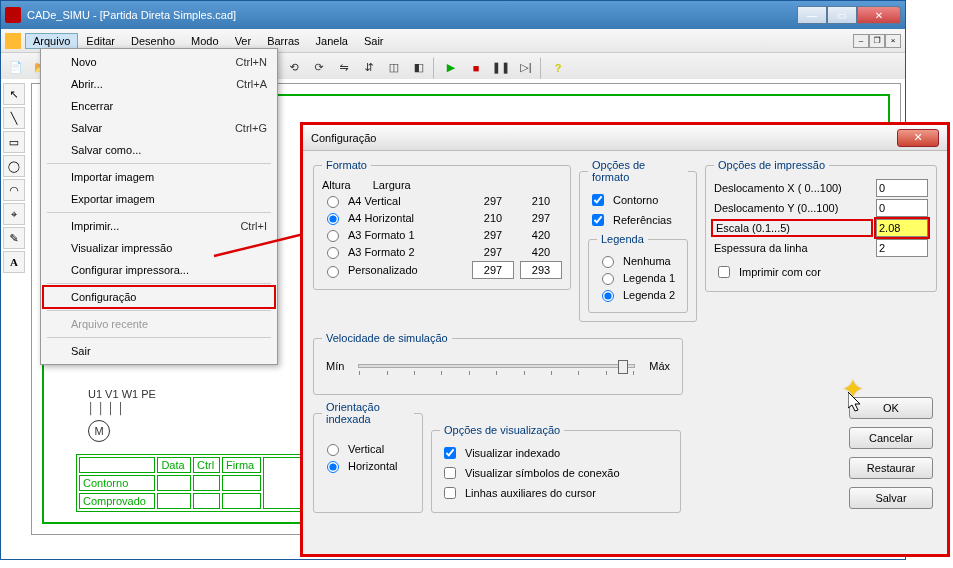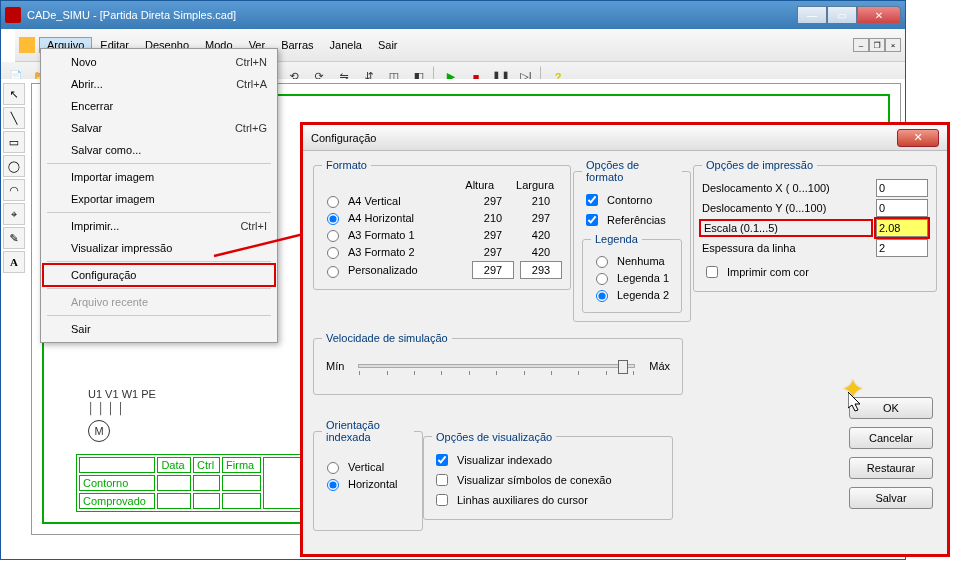--- a/index.html
+++ b/index.html
@@ -6,21 +6,21 @@
 body { margin: 0; width: 953px; height: 568px; background: #fff; position: relative; overflow: hidden; }
 
 
 .main-window { width: 906px; height: 560px; border: 1px solid #1a5a9a; background: #fff; position: absolute; left: 0; top: 0; }
 .titlebar { height: 28px; background: linear-gradient(#5b9bd5, #3a7ab5); display: flex; align-items: center; padding: 0 4px; color: #fff; }
 .titlebar .icon { width: 16px; height: 16px; background: #b00; margin-right: 6px; border-radius: 2px; }
 .titlebar .title { flex: 1; }
 .win-btns { display: flex; gap: 0; }
 .win-btn { width: 30px; height: 18px; background: linear-gradient(#e8f0f8,#c8d8e8); border: 1px solid #5a7a9a; display: flex; align-items: center; justify-content: center; font-size: 10px; }
 .win-btn.close { background: linear-gradient(#e88,#c44); color: #fff; width: 44px; border-radius: 0 4px 0 0;}
-.menubar { height: 33px; background: linear-gradient(#f8f8f8,#e8e8e8); display: flex; align-items: center; padding: 8px 4px; border-bottom: 1px solid #ccc; margin-left: 14px; }
+.menubar { height: 24px; background: linear-gradient(#f8f8f8,#e8e8e8); display: flex; align-items: center; padding: 8px 4px; border-bottom: 1px solid #ccc; }
 .menubar .mdi-btns { margin-left: auto; display: flex; gap: 0; }
 .menubar .mdi-btn { width: 16px; height: 14px; border: 1px solid #999; background: #eee; font-size: 8px; display: flex; align-items: center; justify-content: center; }
 .menu-item { padding: 2px 8px; cursor: default; }
 .menu-item.active { background: #cde4f7; border: 1px solid #7ab; padding: 1px 7px; }
 .toolbar { height: 30px; background: linear-gradient(#f4f4f4,#e4e4e4); display: flex; align-items: center; padding: 2px 4px; gap: 3px; border-bottom: 1px solid #bbb; }
 .tool { width: 22px; height: 22px; border: 1px solid transparent; display: flex; align-items: center; justify-content: center; color: #333; }
 .tool.sep { width: 4px; border-left: 1px solid #bbb; }
 .workspace { position: absolute; left: 0; top: 78px; right: 0; bottom: 20px; background: #fff; }
 .vtoolbar { position: absolute; left: 2px; top: 0; width: 24px; display: flex; flex-direction: column; gap: 2px; padding-top: 4px; }
 .vtool { width: 22px; height: 22px; border: 1px solid #ccc; background: #f4f4f4; display: flex; align-items: center; justify-content: center; }
@@ -204,20 +204,23 @@
       <span>Exportar imagem</span>
     </div>
     <div class="dd-sep"></div>
     <div class="dd-item">
       <span>Imprimir...</span>
       <span class="shortcut">Ctrl+I</span>
     </div>
     <div class="dd-item">
       <span>Visualizar impressão</span>
     </div>
+    <div class="dd-item">
+      <span>Configurar impressora...</span>
+    </div>
     <div class="dd-sep"></div>
     <div class="dd-item highlighted">
       <span>Configuração</span>
     </div>
     <div class="dd-sep"></div>
     <div class="dd-item disabled">
       <span>Arquivo recente</span>
     </div>
     <div class="dd-sep"></div>
     <div class="dd-item">
@@ -234,25 +237,25 @@
   <line x1="4" y1="34" x2="118" y2="6" stroke="#d00" stroke-width="2.5" marker-end="url(#ah)"></line>
 </svg>
 
 <div class="dialog">
   <div class="dlg-titlebar">
     <span>Configuração</span>
     <div class="dlg-close">✕</div>
   </div>
   <div class="dlg-body">
 
-    <div style="display:flex; gap:2px; align-items:flex-start">
+    <div style="display:flex; gap:8px; align-items:flex-start">
 
       <fieldset style="width:258px">
         <legend>Formato</legend>
-        <div class="row" style="justify-content:flex-end;gap:22px;padding-right:8px">
+        <div class="row" style="justify-content:flex-start;gap:22px;padding-right:8px">
           <span>Altura</span>
           <span>Largura</span>
         </div>
         <div id="formato-rows">
             <div class="row">
               <input type="radio" name="fmt" class="radio" style="">
               <span style="flex:1">A4 Vertical</span>
               <span style="width:42px;text-align:center">297</span>
               <span style="width:42px;text-align:center">210</span>
             </div>
@@ -352,21 +355,21 @@
               <span></span>
               <span></span>
               <span></span>
               <span></span>
             </div>
         </div>
         <span>Máx</span>
       </div>
     </fieldset>
 
-    <div style="display:flex; gap:0; margin-top:24px; align-items:center">
+    <div style="display:flex; gap:8px; margin-top:6px; align-items:flex-end">
       <fieldset style="width:110px;height:112px">
         <legend>Orientação indexada</legend>
         <div class="row" style="margin-top:10px">
             <input type="radio" name="ori" class="radio" style="">
             <span>Vertical</span>
           </div>
         <div class="row">
             <input type="radio" name="ori" class="radio" checked="" style="">
             <span>Horizontal</span>
           </div>

